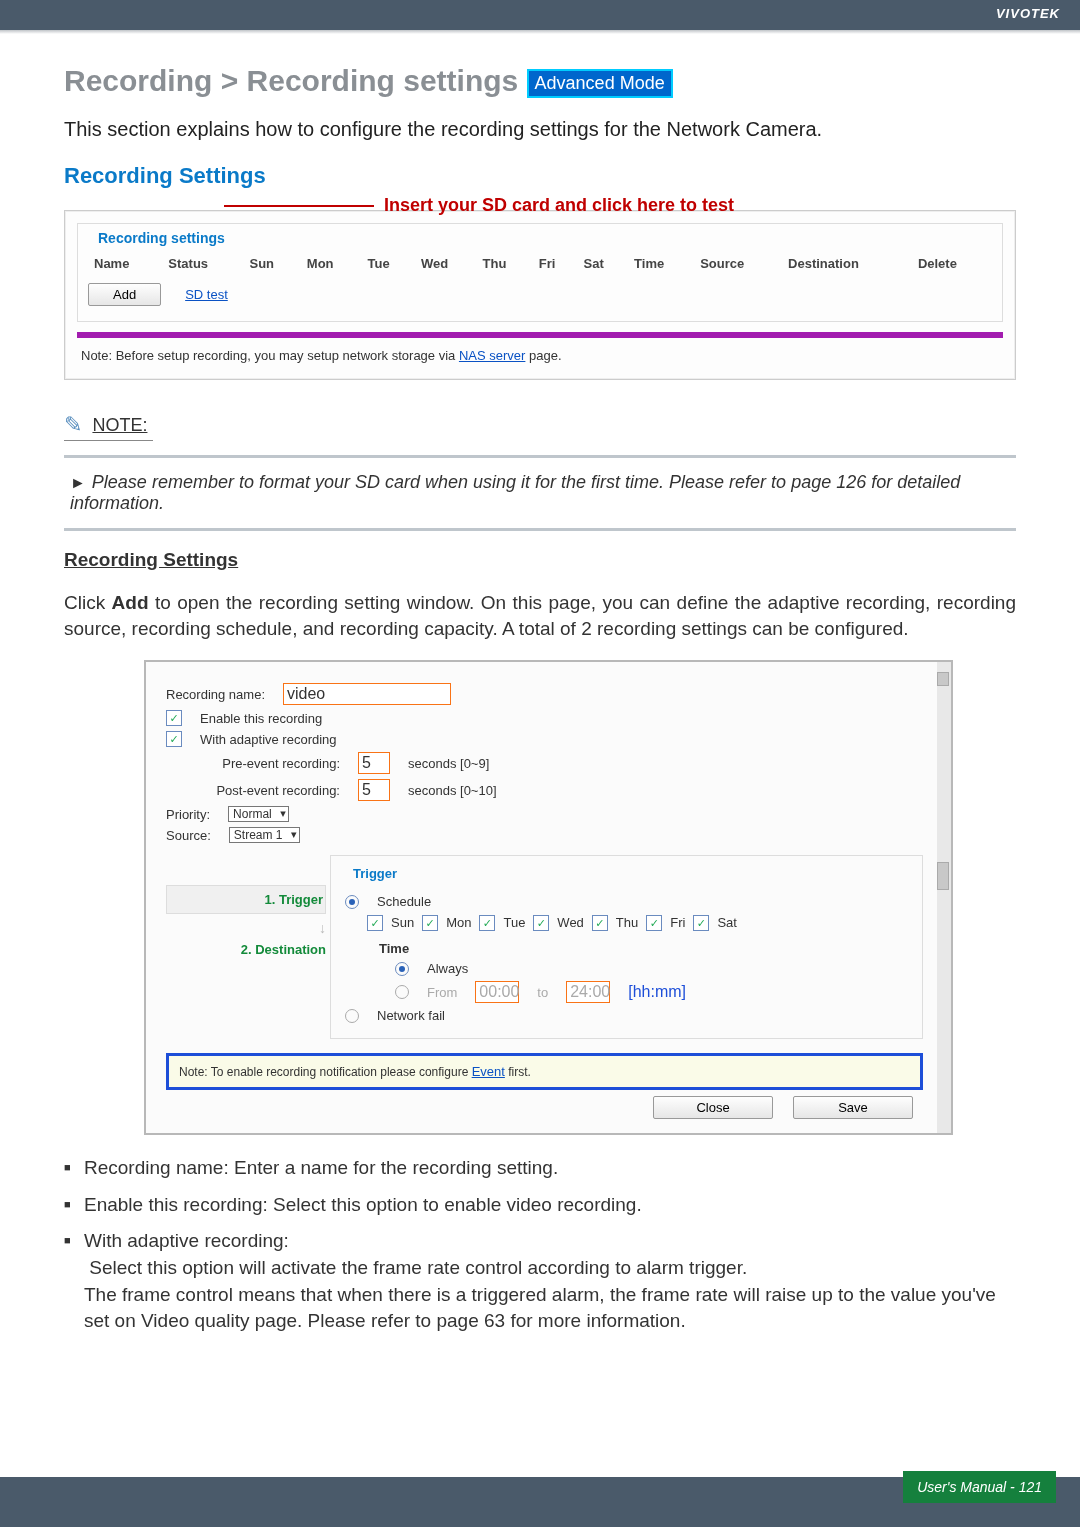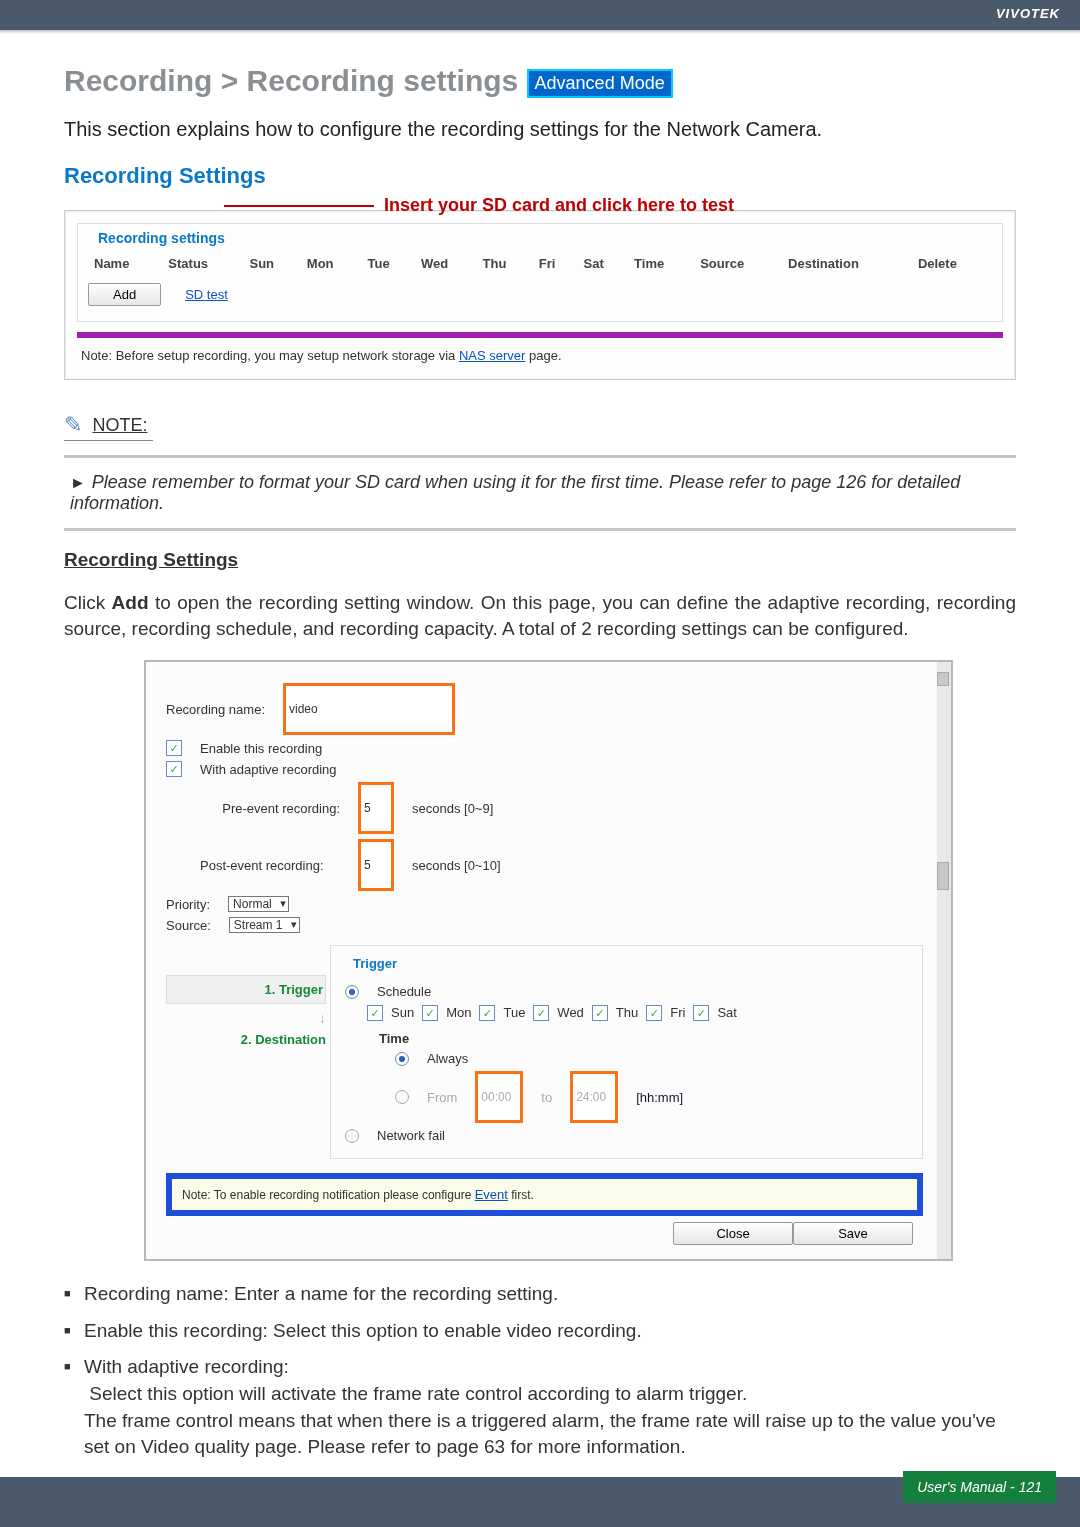--- a/index.html
+++ b/index.html
@@ -33,38 +33,38 @@
 h3.sub{text-decoration:underline;font-size:19px;margin:18px 0 14px 0}
 p.body{font-size:19px;text-align:justify;line-height:1.35}
 b{font-weight:bold}
 .shot{border:2px solid #b8b8b8;background:#fbfbfb;margin:6px 0 20px 80px;width:805px;position:relative;box-shadow:inset -14px 0 0 #e8e8e8}
 .shot-inner{padding:16px 28px 14px 20px;font-size:13px}
 .row{display:flex;align-items:center;gap:18px;margin:5px 0}
 .cb{width:14px;height:14px;border:1px solid #6a8bbf;background:#fff;display:inline-flex;align-items:center;justify-content:center;font-size:11px;color:#2a5}
 .rb{width:12px;height:12px;border:1px solid #6a8bbf;border-radius:50%;display:inline-flex;align-items:center;justify-content:center}
 .rb.on::after{content:"";width:6px;height:6px;background:#2a62b8;border-radius:50%}
 .rb.off{border-color:#aaa}
-.inp{border:3px solid #f97316;padding:16px 3px;font-size:12px;background:#fff}
+.inp{border:1px solid #f97316;padding:1px 3px;font-size:16px;background:#fff}
 .sel{border:1px solid #777;padding:0 16px 0 4px;font-size:12px;background:#fff;position:relative}
 .sel::after{content:"▾";position:absolute;right:2px;top:0;font-size:11px;color:#333}
 .lbl{color:#333}
 .indent1{margin-left:34px}
 .indent2{margin-left:50px}
 .step-wrap{display:flex;margin-top:12px}
 .steps{width:160px;text-align:right;padding-top:24px}
 .step{color:#138a3a;font-weight:bold;font-size:13px;margin:6px 0}
 .step.cur{background:#f0f0f0;border:1px solid #ddd;padding:6px 2px}
 .arrow-dn{color:#bbb;font-size:14px}
 .trig{flex:1;border:1px solid #ddd;padding:10px 14px;margin-left:4px}
 .trig-leg{color:#0a7ac8;font-weight:bold;margin:-18px 0 8px 4px;background:#fbfbfb;display:inline-block;padding:0 4px}
 .days{display:flex;gap:8px;flex-wrap:wrap;margin:6px 0 10px 22px}
 .dim{color:#aaa}
-.hhmm{color:#0f172a;font-size:13px}
-.notebox2{border:6px solid #1d4ed8;background:#fafbe8;padding:8px 10px;font-size:12px;margin-top:14px}
-.bot-btns{display:flex;justify-content:flex-end;margin-top:6px;padding-right:10px}
+.hhmm{color:#1d4ed8;font-size:16px}
+.notebox2{border:3px solid #1d4ed8;background:#fafbe8;padding:8px 10px;font-size:12px;margin-top:14px}
+.bot-btns{display:flex;gap:20px;justify-content:flex-end;margin-top:6px;padding-right:10px}
 .scroll-thumb{position:absolute;right:2px;top:10px;width:10px;height:12px;background:#c8c8c8;border:1px solid #aaa}
 .scroll-thumb2{position:absolute;right:2px;top:200px;width:10px;height:26px;background:#c8c8c8;border:1px solid #aaa}
 ul.bul{list-style:none;padding:0;margin:10px 0;font-size:19px}
 ul.bul li{margin:10px 0;padding-left:20px;position:relative;line-height:1.4}
 ul.bul li::before{content:"■";position:absolute;left:0;font-size:11px;top:5px}
 .footer{position:absolute;bottom:24px;right:24px;color:#fff;background:#15803d;padding:8px 14px;font-style:italic;font-size:14px}
 .footer-band{position:absolute;bottom:0;left:0;right:0;height:50px;background:#4a5a6a}
 </style>
 </head>
 <body>
@@ -154,21 +154,21 @@
         <div class="row">
           <span class="cb">✓</span>
           <span class="lbl">With adaptive recording</span>
         </div>
         <div class="row indent1">
           <span class="lbl" style="width:140px;text-align:right">Pre-event recording:</span>
           <span class="inp" style="width:24px">5</span>
           <span class="lbl">seconds [0~9]</span>
         </div>
         <div class="row indent1">
-          <span class="lbl" style="width:140px;text-align:left">Post-event recording:</span>
+          <span class="lbl" style="width:140px;text-align:right">Post-event recording:</span>
           <span class="inp" style="width:24px">5</span>
           <span class="lbl">seconds [0~10]</span>
         </div>
         <div class="row">
           <span class="lbl">Priority:</span>
           <span class="sel">Normal</span>
         </div>
         <div class="row">
           <span class="lbl">Source:</span>
           <span class="sel">Stream 1</span>

